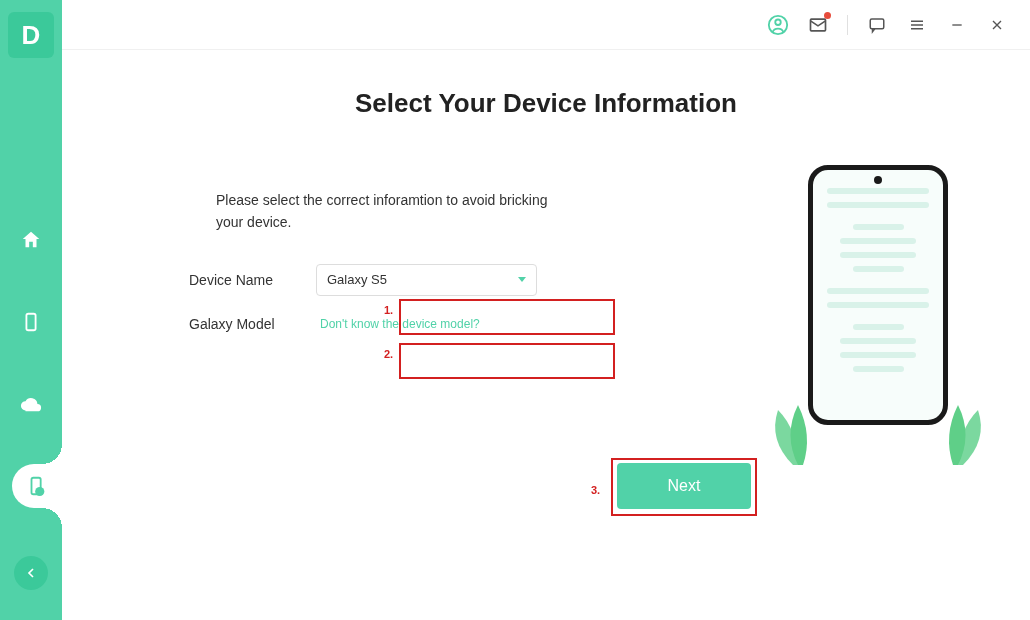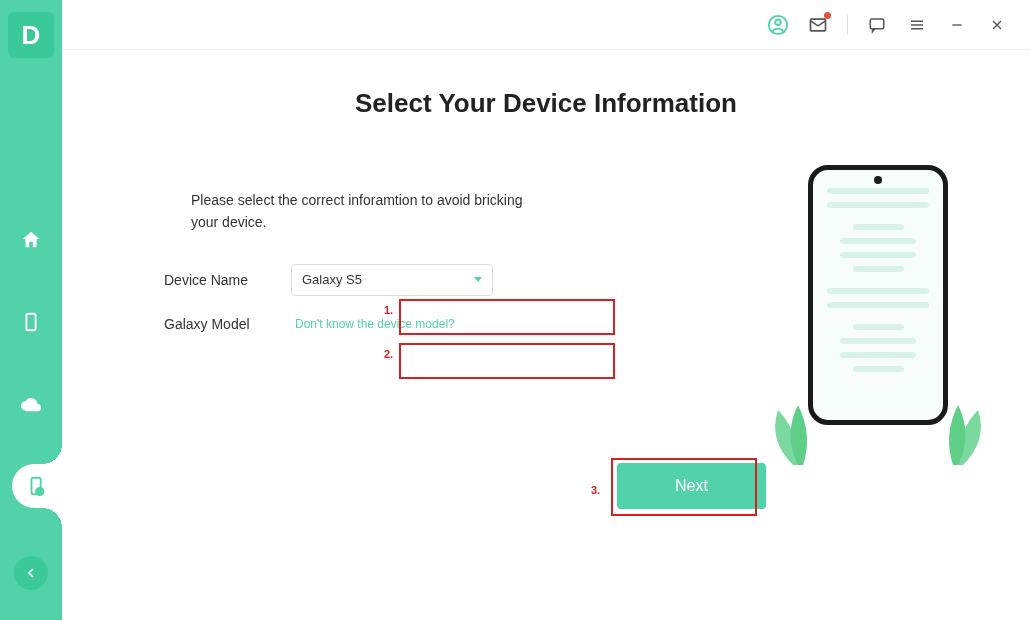--- a/index.html
+++ b/index.html
@@ -22,44 +22,44 @@
     .nav-icon { width: 22px; height: 22px; }
     
     .back-btn { position: absolute; bottom: 30px; left: 50%; transform: translateX(-50%); width: 34px; height: 34px; border-radius: 50%; background: #3bc99a; display: flex; align-items: center; justify-content: center; cursor: pointer; }
     
     .main-area { flex: 1; background: #fff; position: relative; }
     
     .titlebar { height: 50px; display: flex; align-items: center; justify-content: flex-end; padding: 0 22px; gap: 18px; border-bottom: 1px solid #f0f0f0; }
     .titlebar-divider { width:1px; height:20px; background:#e0e0e0; }
     .titlebar-icon { cursor: pointer; display:flex; align-items:center; justify-content:center; width:22px; height:22px; }
     
-    .content { padding: 30px 52px; position: relative; height: calc(100% - 50px); }
+    .content { padding: 30px 77px; position: relative; height: calc(100% - 50px); }
     
     .page-title { font-size: 26px; font-weight: bold; text-align: center; color: #222; margin-top: 8px; margin-bottom: 70px; }
     
     .instruction { font-size: 14px; color: #333; max-width: 360px; margin-left: 77px; margin-bottom: 30px; line-height: 1.6; }
     
     .form-row { display: flex; align-items: center; margin-left: 50px; margin-bottom: 20px; gap: 25px; position: relative; }
     .form-label { font-size: 14px; color: #333; width: 102px; text-align: left; }
-    .select-box { width: 202px; height: 32px; border: 1px solid #ddd; border-radius: 4px; display: flex; align-items: center; justify-content: space-between; padding: 0 10px; font-size: 13px; color: #333; cursor: pointer; background: #fff; position: relative; }
+    .select-box { width: 221px; height: 32px; border: 1px solid #ddd; border-radius: 4px; display: flex; align-items: center; justify-content: space-between; padding: 0 10px; font-size: 13px; color: #333; cursor: pointer; background: #fff; position: relative; }
     .select-box::after { content:""; width:0; height:0; border-left:4px solid transparent; border-right:4px solid transparent; border-top:5px solid #51d2a8; }
     
     .red-outline-1 { position:absolute; border: 2px solid #d32020; pointer-events: none; }
     .r1 { left: 337px; top: 249px; width: 216px; height: 36px; }
     .r2 { left: 337px; top: 293px; width: 216px; height: 36px; }
     .r3 { left: 549px; top: 408px; width: 146px; height: 58px; }
     
     .annotation { position: absolute; color: #d32020; font-size: 11px; font-weight: bold; }
     .a1 { left: 322px; top: 254px; }
     .a2 { left: 322px; top: 298px; }
     .a3 { left: 529px; top: 434px; }
     
     .link-help { font-size: 12px; color: #51d2a8; cursor: pointer; margin-left: 4px; }
     
-    .next-btn { position: absolute; left: 555px; top: 413px; width: 149px; height: 46px; background: #51d2a8; color: #fff; border: none; border-radius: 4px; font-size: 16px; cursor: pointer; }
+    .next-btn { position: absolute; left: 555px; top: 413px; width: 134px; height: 46px; background: #51d2a8; color: #fff; border: none; border-radius: 4px; font-size: 16px; cursor: pointer; }
     
     .phone-illustration { position: absolute; right: 72px; top: 115px; width: 160px; height: 300px; }
     
     .phone-frame { width: 140px; height: 260px; border: 5px solid #1a1a1a; border-radius: 20px; background: #f7fdfb; margin: 0 auto; position: relative; padding: 18px 14px; overflow:hidden; }
     .phone-notch { position:absolute; top:6px; left:50%; transform:translateX(-50%); width:8px; height:8px; background:#1a1a1a; border-radius:50%; }
     
     .phone-line { height: 6px; background: #d9f2e9; border-radius: 3px; margin-bottom: 8px; }
     .phone-line.short { width: 50%; margin-left:auto; margin-right:auto; }
     .phone-line.med { width: 75%; margin-left:auto; margin-right:auto; }
     .phone-section { margin-bottom: 16px; }

